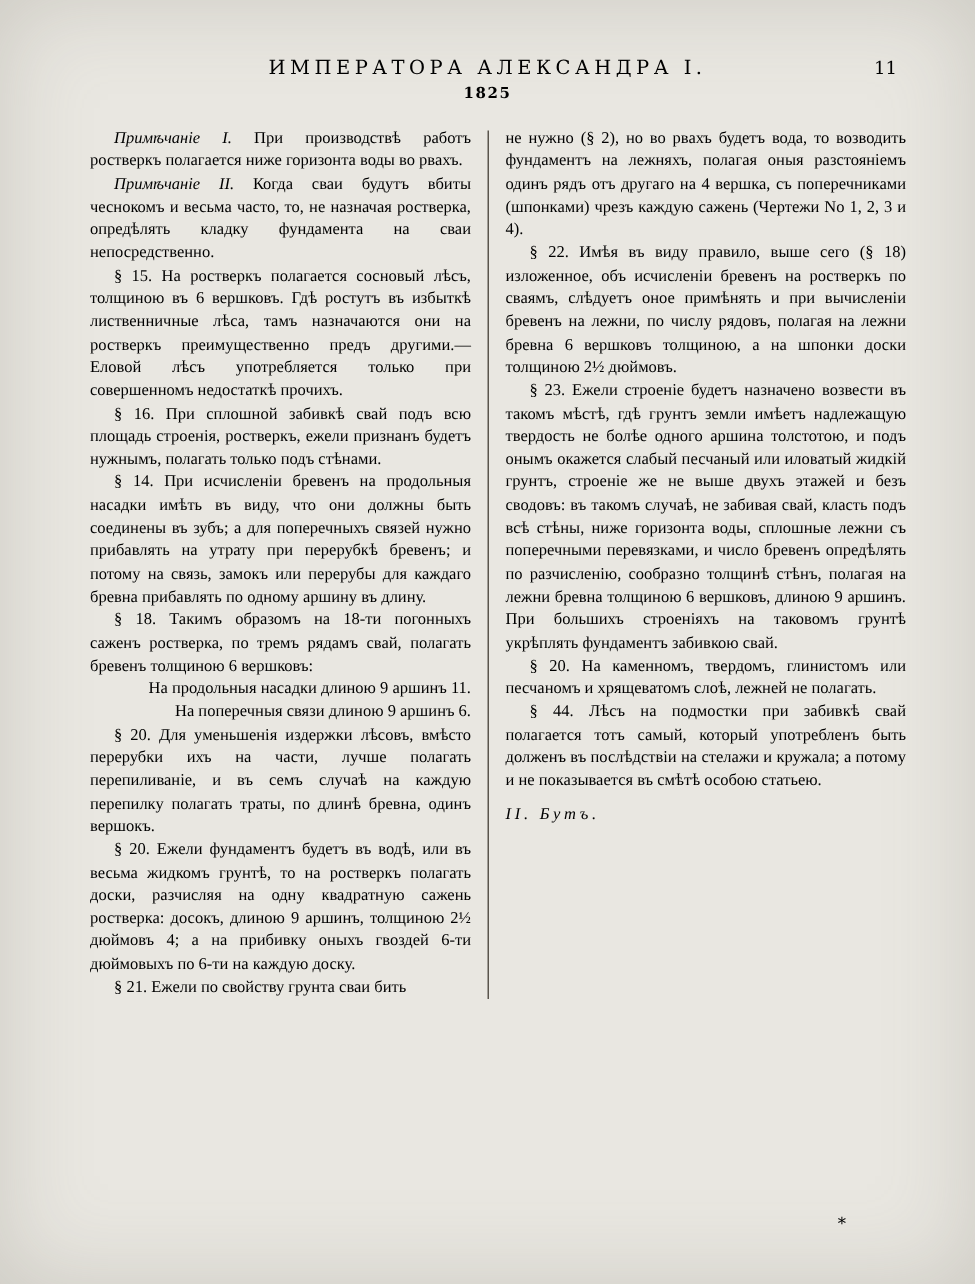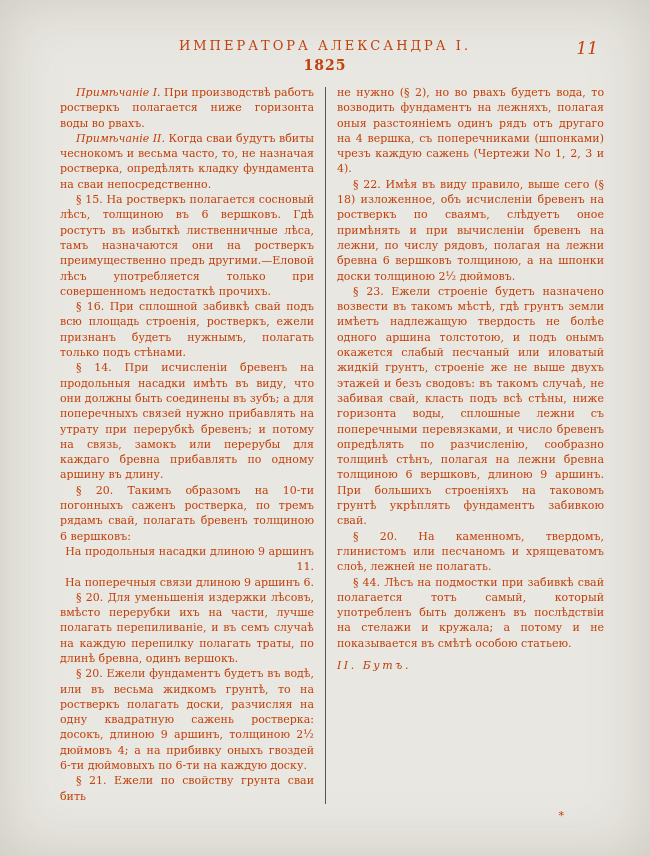--- a/index.html
+++ b/index.html
@@ -1,45 +1,45 @@
 <!DOCTYPE html>
 <html><head>
 <meta charset="utf-8">
 <style>
   html, body { margin: 0; padding: 0; background: #cfcdc8; }
   .page {
     width: 650px; height: 856px;
     background: #e9e7e1;
     position: relative;
     font-family: "DejaVu Serif", "Liberation Serif", serif;
-    color: #c2410c;
+    color: #000000;
     overflow: hidden;
     box-shadow: inset 0 0 60px rgba(120,115,105,0.25);
   }
   .header {
     position: absolute; top: 38px; left: 0; width: 100%;
     text-align: center; font-size: 13px; letter-spacing: 3px;
   }
   .page-number {
     position: absolute; top: 0; right: 52px;
-    letter-spacing: 0; font-size: 17px; font-style: italic;
+    letter-spacing: 0; font-size: 12px;
   }
   .year {
     position: absolute; top: 57px; left: 0; width: 100%;
-    text-align: center; font-weight: bold; font-size: 14px; letter-spacing: 1px;
+    text-align: center; font-weight: bold; font-size: 10px; letter-spacing: 1px;
   }
   .columns {
     position: absolute; top: 85px; left: 60px; right: 46px;
     display: flex; align-items: stretch;
   }
   .col { font-size: 11px; line-height: 15.3px; text-align: justify; }
   .col-left { width: 254px; }
   .col-right { flex: 1; }
   .divider { width: 1px; background: #5a554d; margin: 2px 11px 0 11px; }
-  p.para { margin: 0; text-indent: 16px; }
+  p.para { margin: 0; text-indent: 16px; font-family: Liberation Serif, serif; }
   p.flush { text-indent: 0; text-align: right; }
   p.cont  { text-indent: 0; }
   p.heading {
     text-indent: 0; text-align: left; font-style: italic;
     letter-spacing: 2.5px; margin: 7px 0 5px 0;
   }
   .lead { font-style: italic; }
   .sig { position: absolute; right: 86px; bottom: 34px; font-size: 11px; }
 </style>
 </head>
@@ -51,21 +51,21 @@
     <span class="page-number">11</span>
   </div>
   <div class="year">1825</div>
   <div class="columns">
     <div class="col col-left">
         <p class="para section"><span class="lead">Примѣчаніе I. </span>При производствѣ работъ ростверкъ полагается ниже горизонта воды во рвахъ.</p>
         <p class="para section"><span class="lead">Примѣчаніе II. </span>Когда сваи будутъ вбиты чеснокомъ и весьма часто, то, не назначая ростверка, опредѣлять кладку фундамента на сваи непосредственно.</p>
         <p class="para section">§ 15. На ростверкъ полагается сосновый лѣсъ, толщиною въ 6 вершковъ. Гдѣ ростутъ въ избыткѣ лиственничные лѣса, тамъ назначаются они на ростверкъ преимущественно предъ другими.—Еловой лѣсъ употребляется только при совершенномъ недостаткѣ прочихъ.</p>
         <p class="para section">§ 16. При сплошной забивкѣ свай подъ всю площадь строенія, ростверкъ, ежели признанъ будетъ нужнымъ, полагать только подъ стѣнами.</p>
         <p class="para section">§ 14. При исчисленіи бревенъ на продольныя насадки имѣть въ виду, что они должны быть соединены въ зубъ; а для поперечныхъ связей нужно прибавлять на утрату при перерубкѣ бревенъ; и потому на связь, замокъ или перерубы для каждаго бревна прибавлять по одному аршину въ длину.</p>
-        <p class="para section">§ 20. Такимъ образомъ на 10-ти погонныхъ саженъ ростверка, по тремъ рядамъ свай, полагать бревенъ толщиною 6 вершковъ:</p>
+        <p class="para section">§ 18. Такимъ образомъ на 18-ти погонныхъ саженъ ростверка, по тремъ рядамъ свай, полагать бревенъ толщиною 6 вершковъ:</p>
         <p class="para flush">На продольныя насадки длиною 9 аршинъ 11.</p>
         <p class="para flush">На поперечныя связи длиною 9 аршинъ 6.</p>
         <p class="para section">§ 20. Для уменьшенія издержки лѣсовъ, вмѣсто перерубки ихъ на части, лучше полагать перепиливаніе, и въ семъ случаѣ на каждую перепилку полагать траты, по длинѣ бревна, одинъ вершокъ.</p>
         <p class="para section">§ 20. Ежели фундаментъ будетъ въ водѣ, или въ весьма жидкомъ грунтѣ, то на ростверкъ полагать доски, разчисляя на одну квадратную сажень ростверка: досокъ, длиною 9 аршинъ, толщиною 2½ дюймовъ 4; а на прибивку оныхъ гвоздей 6-ти дюймовыхъ по 6-ти на каждую доску.</p>
         <p class="para section">§ 21. Ежели по свойству грунта сваи бить</p>
       </div>
     <div class="divider"></div>
     <div class="col col-right">
         <p class="para cont">не нужно (§ 2), но во рвахъ будетъ вода, то возводить фундаментъ на лежняхъ, полагая оныя разстояніемъ одинъ рядъ отъ другаго на 4 вершка, съ поперечниками (шпонками) чрезъ каждую сажень (Чертежи No 1, 2, 3 и 4).</p>
         <p class="para section">§ 22. Имѣя въ виду правило, выше сего (§ 18) изложенное, объ исчисленіи бревенъ на ростверкъ по сваямъ, слѣдуетъ оное примѣнять и при вычисленіи бревенъ на лежни, по числу рядовъ, полагая на лежни бревна 6 вершковъ толщиною, а на шпонки доски толщиною 2½ дюймовъ.</p>

